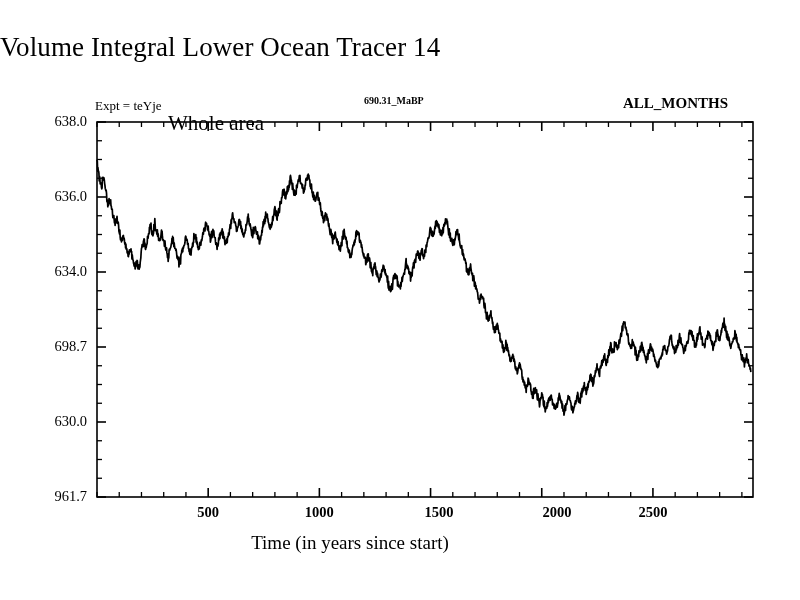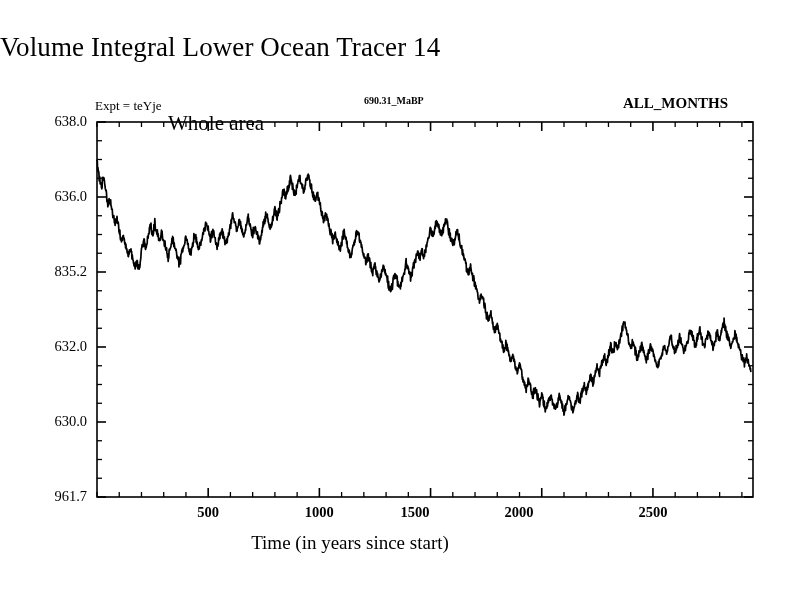--- a/index.html
+++ b/index.html
@@ -128,30 +128,30 @@
 
   <div class="main-title">Volume Integral Lower Ocean Tracer 14</div>
   <div class="subtitle-whole">Whole area</div>
   <div class="hdr-expt">Expt = teYje</div>
   <div class="hdr-mabp">690.31_MaBP</div>
   <div class="hdr-months">ALL_MONTHS</div>
 
   <div id="y-tick-labels">
       <div class="ytick-label" style="top: 488px;">961.7</div>
       <div class="ytick-label" style="top: 413px;">630.0</div>
-      <div class="ytick-label" style="top: 338px;">632.0</div>
-      <div class="ytick-label" style="top: 263px;">835.2</div>
+      <div class="ytick-label" style="top: 338px;">698.7</div>
+      <div class="ytick-label" style="top: 263px;">634.0</div>
       <div class="ytick-label" style="top: 188px;">636.0</div>
       <div class="ytick-label" style="top: 113px;">638.0</div>
     </div>
   <div id="x-tick-labels">
       <div class="xtick-label" style="left: 208.186px;">500</div>
       <div class="xtick-label" style="left: 319.373px;">1000</div>
-      <div class="xtick-label" style="left: 415px;">1500</div>
-      <div class="xtick-label" style="left: 519px;">2000</div>
+      <div class="xtick-label" style="left: 439px;">1500</div>
+      <div class="xtick-label" style="left: 557px;">2000</div>
       <div class="xtick-label" style="left: 652.932px;">2500</div>
     </div>
 
   <div class="xaxis-title">Time (in years since start)</div>
 
   <svg id="plot-svg" viewBox="0 0 800 600" preserveAspectRatio="none">
     <g id="frame-group">
         <rect x="97" y="122" width="656" height="375" fill="none" stroke="#000000" stroke-width="1.6"></rect>
       </g>
     <g id="ticks-group">

